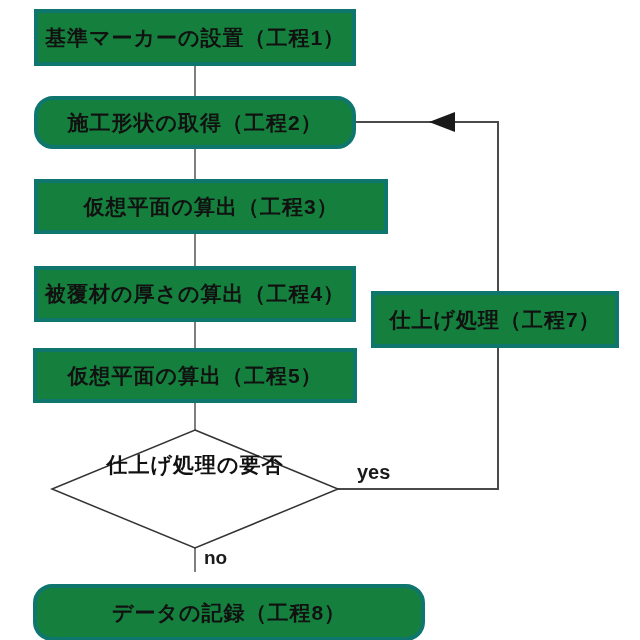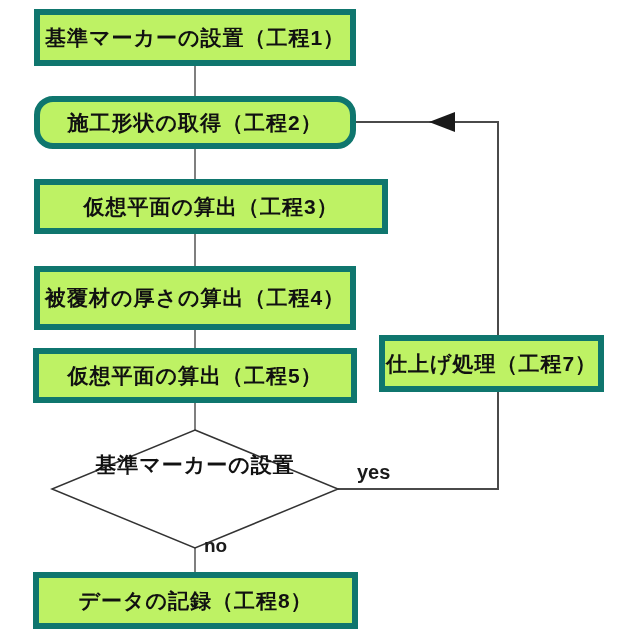--- a/index.html
+++ b/index.html
@@ -19,56 +19,56 @@
   .lines-svg {
     position: absolute;
     left: 0;
     top: 0;
     width: 640px;
     height: 640px;
   }
   .flow-box {
     position: absolute;
     box-sizing: border-box;
-    background: #bef264;
-    border: 6px solid #0f766e;
+    background: #15803d;
+    border: 4px solid #0f766e;
     display: flex;
     align-items: center;
     justify-content: center;
     font-size: 21px;
     font-weight: 600;
     letter-spacing: 1px;
     white-space: nowrap;
   }
   .b1 { left: 34px;  top: 9px;   width: 322px; height: 57px; }
   .b2 { left: 34px;  top: 96px;  width: 322px; height: 53px; border-radius: 19px; }
   .b3 { left: 34px;  top: 179px; width: 354px; height: 55px; }
-  .b4 { left: 34px;  top: 266px; width: 322px; height: 64px; }
+  .b4 { left: 34px;  top: 266px; width: 322px; height: 56px; }
   .b5 { left: 33px;  top: 348px; width: 324px; height: 55px; }
-  .b7 { left: 379px; top: 291px; width: 225px; height: 57px; margin-top: 44px; }
-  .b8 { left: 33px;  top: 572px; width: 325px; height: 57px; }
+  .b7 { left: 371px; top: 291px; width: 248px; height: 57px; }
+  .b8 { left: 33px;  top: 584px; width: 392px; height: 57px; border-radius: 19px; }
   .decision-label {
     position: absolute;
     left: 95px;
     top: 451px;
     width: 200px;
     text-align: center;
     font-size: 21px;
     font-weight: 600;
     line-height: 27px;
     letter-spacing: 1px;
     white-space: nowrap;
   }
   .edge-label {
     position: absolute;
     font-weight: 600;
     color: #1a1a1a;
   }
   .edge-yes { left: 357px; top: 461px; font-size: 20px; }
-  .edge-no  { left: 204px; top: 535px; font-size: 19px; }
+  .edge-no  { left: 204px; top: 547px; font-size: 19px; }
 </style>
 </head>
 <body>
 
 <div class="stage">
 
   <svg class="lines-svg" viewBox="0 0 640 640" aria-hidden="true">
 
     <path d="M195 66 L195 96" stroke="#7f7f7f" stroke-width="2" fill="none"></path>
     <path d="M195 149 L195 179" stroke="#7f7f7f" stroke-width="2" fill="none"></path>
@@ -106,19 +106,19 @@
 
   <div class="flow-box b7">
     <span>仕上げ処理（工程7）</span>
   </div>
 
   <div class="flow-box b8">
     <span>データの記録（工程8）</span>
   </div>
 
   <div class="decision-label">
-    <div>基準マーカーの設置</div>
+    <div>仕上げ処理の要否</div>
   </div>
 
   <div class="edge-label edge-yes">yes</div>
   <div class="edge-label edge-no">no</div>
 
 </div>
 
 </body></html>

